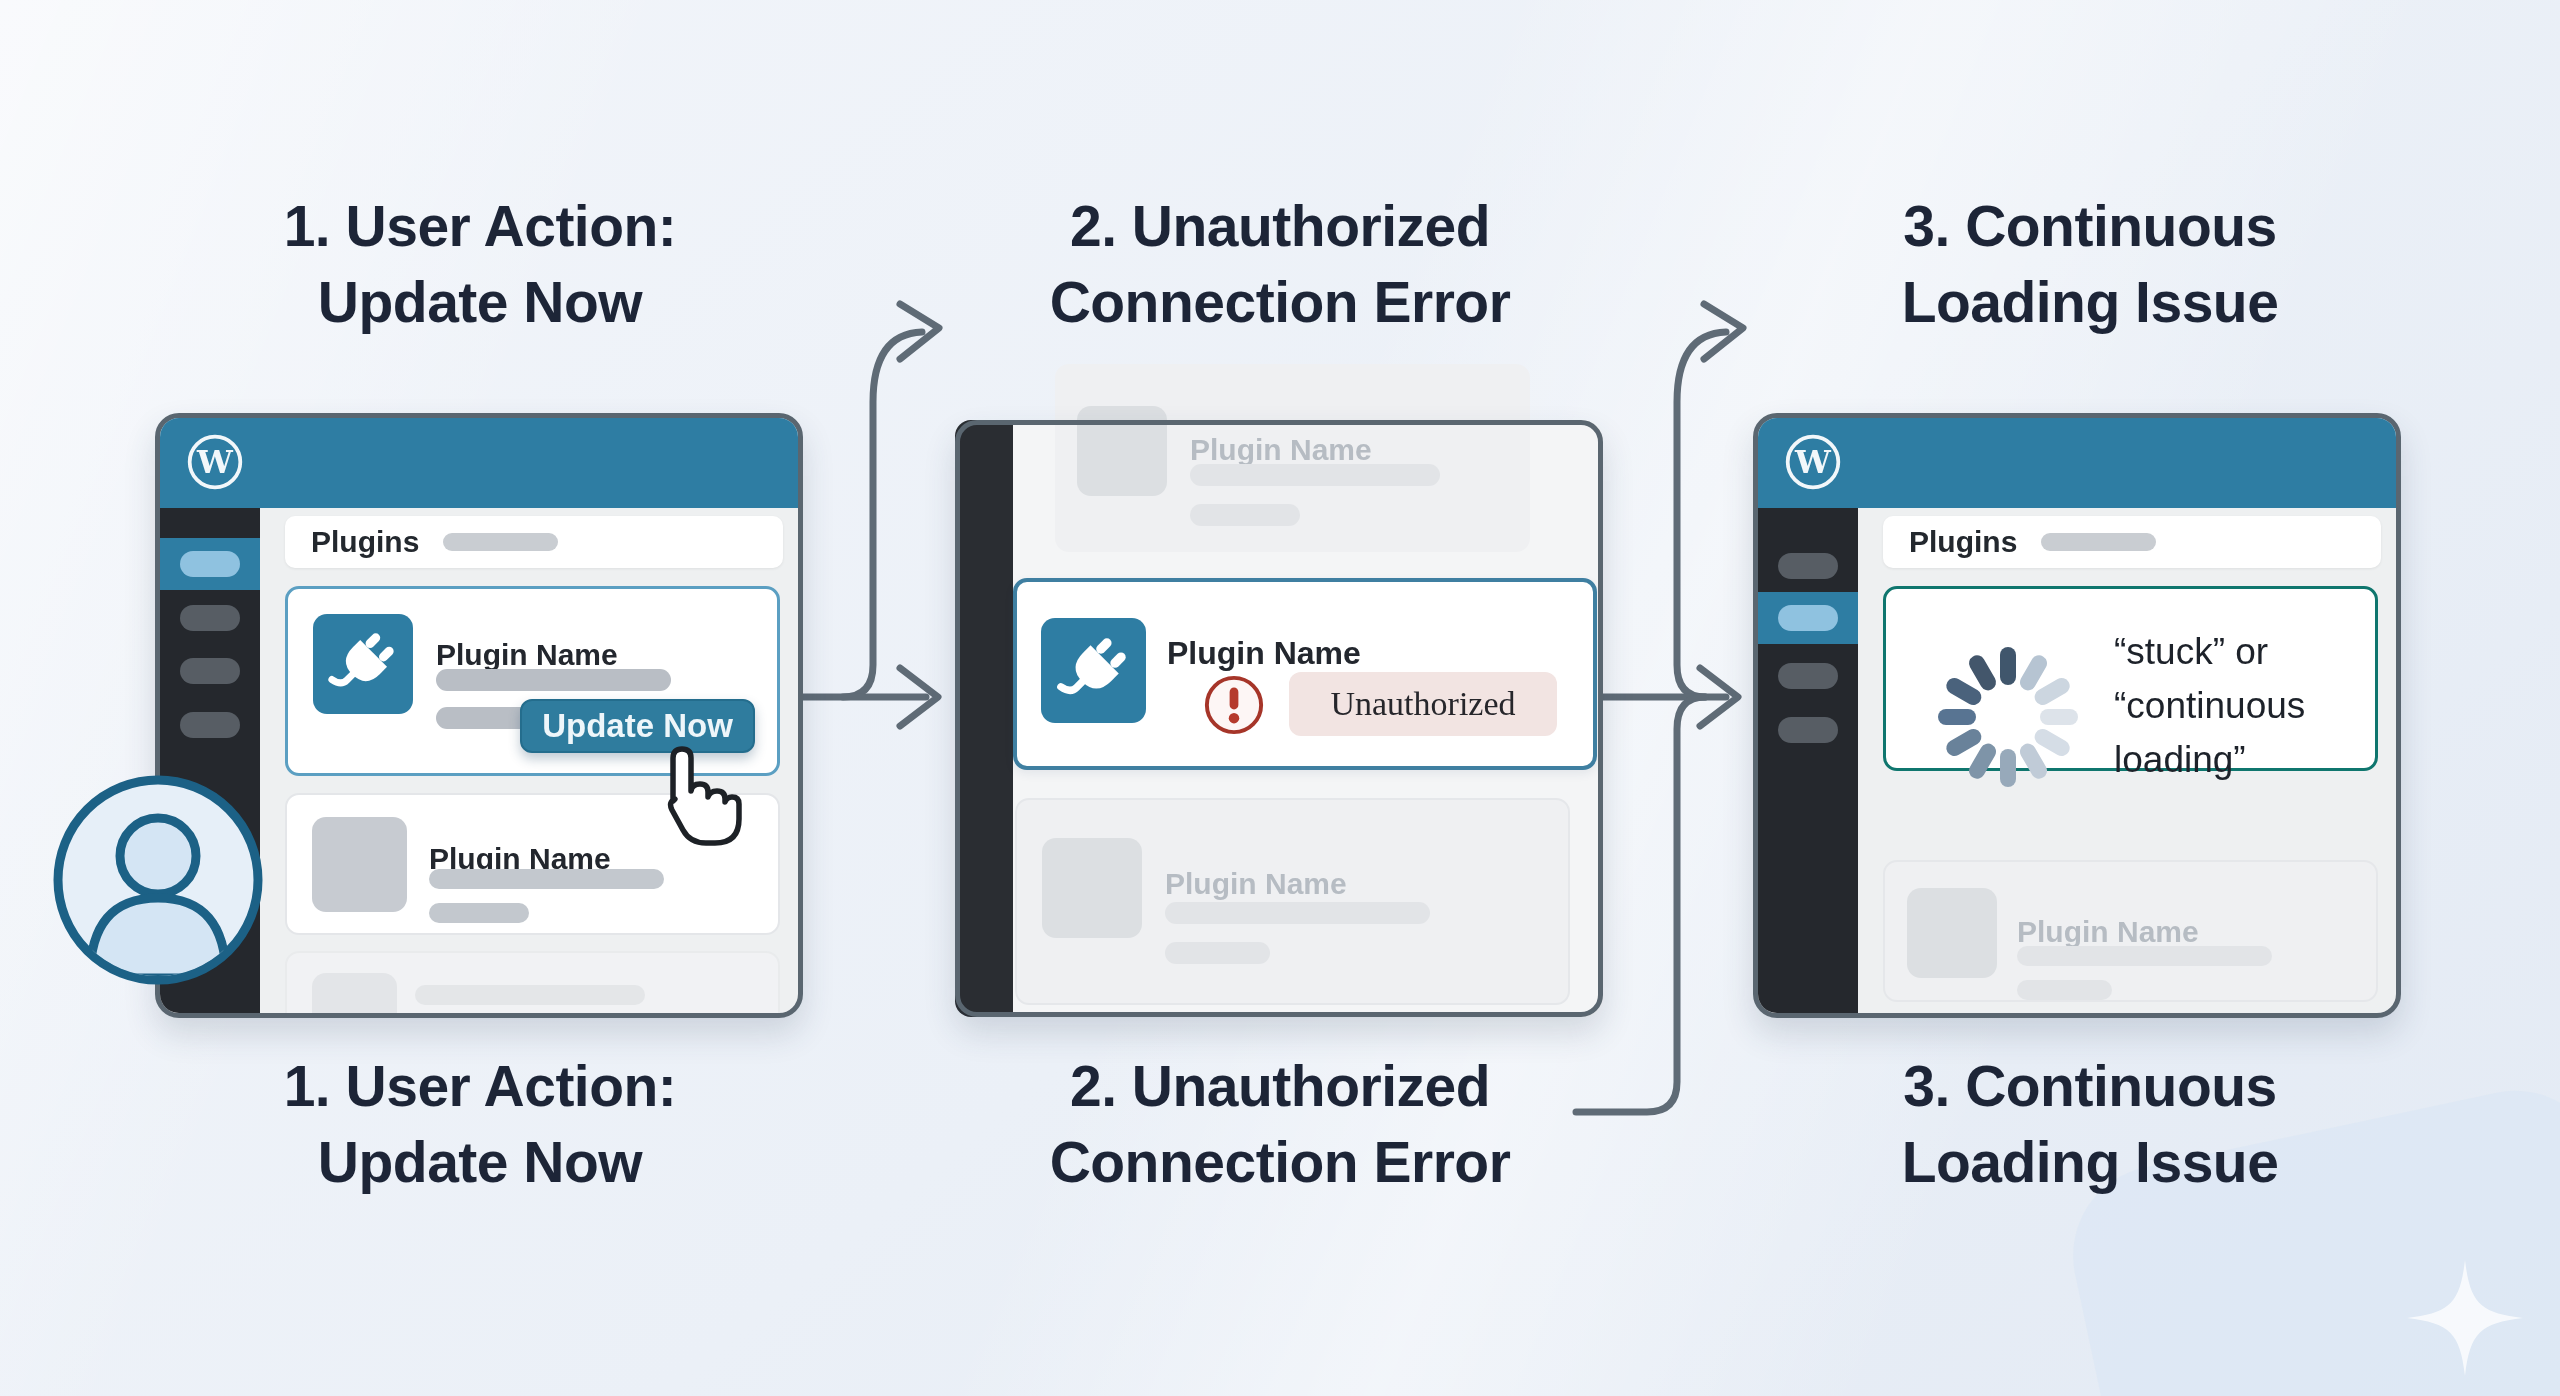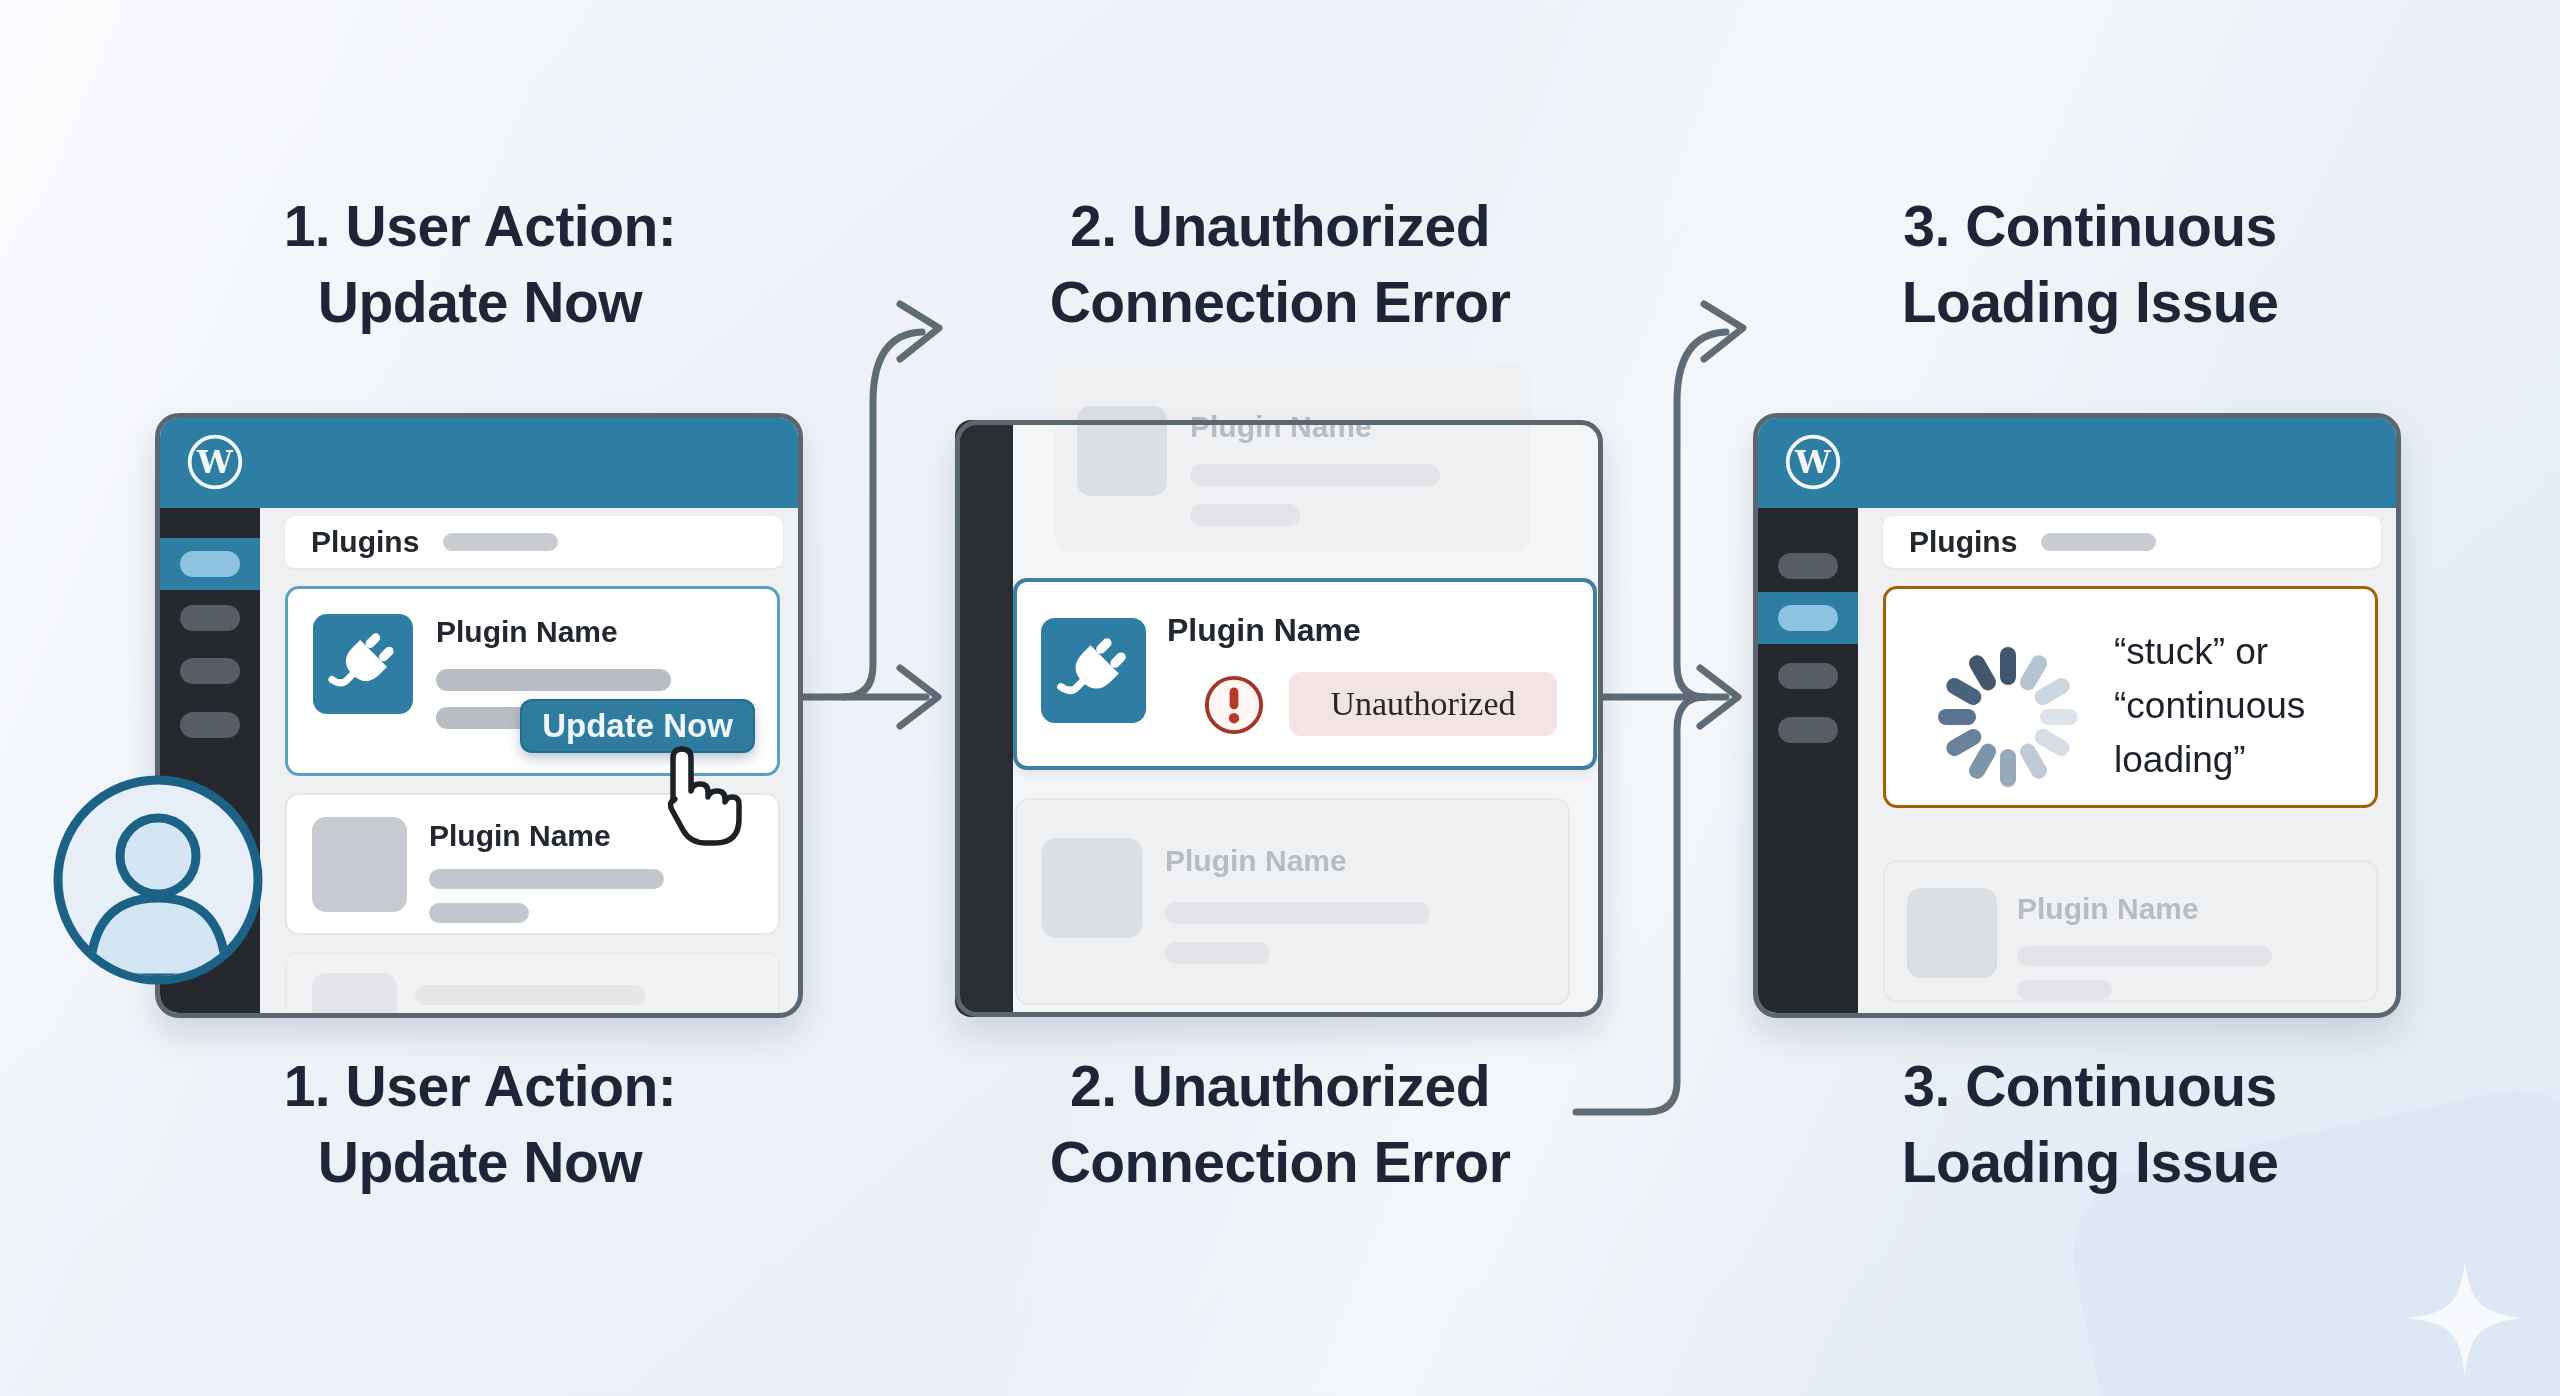--- a/index.html
+++ b/index.html
@@ -35,21 +35,21 @@
   .plugins-bar { position:absolute; left:25px; right:15px; top:8px; height:52px; background:#ffffff;
     border-radius:10px; box-shadow:0 1px 3px rgba(0,0,0,.07); display:flex; align-items:center; padding:0 26px; }
   .plugins-bar .t { font-size:30px; font-weight:bold; color:#23282e; }
   .plugins-bar .pill { width:115px; height:18px; border-radius:9px; background:#c9cdd2; margin-left:24px; }
 
   .card { position:absolute; background:#ffffff; border-radius:14px; }
   .tile { position:absolute; border-radius:14px; }
   .tile.teal { background:#2e7da3; }
   .tile.gray { background:#c7cbd1; }
   .tile.faded { background:#dcdfe2; }
-  .card-title { position:absolute; font-size:30px; font-weight:bold; color:#23272e; white-space:nowrap; }
+  .card-title { position:absolute; font-size:30px; font-weight:bold; color:#23272e; white-space:nowrap;margin-top:23px; }
   .card-title.faded { color:#b6bcc3; }
   .ph { position:absolute; border-radius:11px; background:#b9bec5; }
 
   #p1-card1 { left:25px; top:78px; width:495px; height:190px; border:3px solid #5b9fc2; }
   #p1-card2 { left:25px; top:285px; width:495px; height:142px; border:2px solid #e4e6e9; }
   #p1-card3 { left:25px; top:443px; width:495px; height:130px; background:#f2f3f5; border:2px solid #e8eaec; opacity:.8; }
   .update-btn { position:absolute; left:232px; top:110px; width:235px; height:54px; background:#2f7c9e;
     border:2px solid #246d8d; border-radius:12px; color:#eef6fa; font-size:33px; font-weight:bold;
     display:flex; align-items:center; justify-content:center; box-shadow:0 6px 12px rgba(30,70,100,.28); }
   #p1-cursor { position:absolute; left:480px; top:320px; z-index:30; }
@@ -64,21 +64,21 @@
   #p2-cardTop { position:absolute; left:100px; top:-56px; width:475px; height:188px; background:#eff0f2; border-radius:14px; }
   #p2-cardMain { position:absolute; left:58px; top:158px; width:584px; height:192px; background:#ffffff;
     border:4px solid #3f7fa1; border-radius:14px; box-shadow:0 4px 10px rgba(40,70,100,.08); z-index:5; }
   #p2-cardBottom { position:absolute; left:60px; top:378px; width:555px; height:207px; background:#eff0f2;
     border:2px solid #e5e7ea; border-radius:14px; }
   .err-badge { position:absolute; left:272px; top:90px; width:268px; height:64px; background:#f2e4e2;
     border-radius:12px; color:#26262b; font-size:34px; display:flex; align-items:center; justify-content:center;font-family:Liberation Serif, serif; }
   .ph.faded { background:#e2e4e7; }
 
   
-  #p3-card { left:25px; top:78px; width:495px; height:222px; border:3px solid #a16207;padding-left:36px; }
+  #p3-card { left:25px; top:78px; width:495px; height:185px; border:3px solid #0f766e;padding-left:36px; }
   .load-text { position:absolute; left:228px; top:36px; font-size:37px; color:#1d222a; line-height:54px; }
   #p3-fcard { left:25px; top:352px; width:495px; height:142px; background:#eff0f2; border:2px solid #e5e7ea; }
 
   .sparkle { position:absolute; left:2395px; top:1248px; }
 </style>
 </head>
 <body>
 
 <div class="canvas">
 

